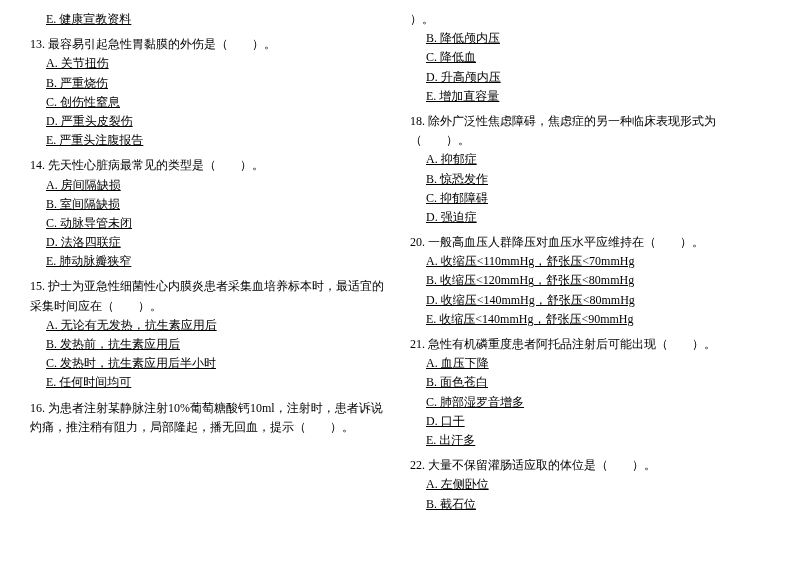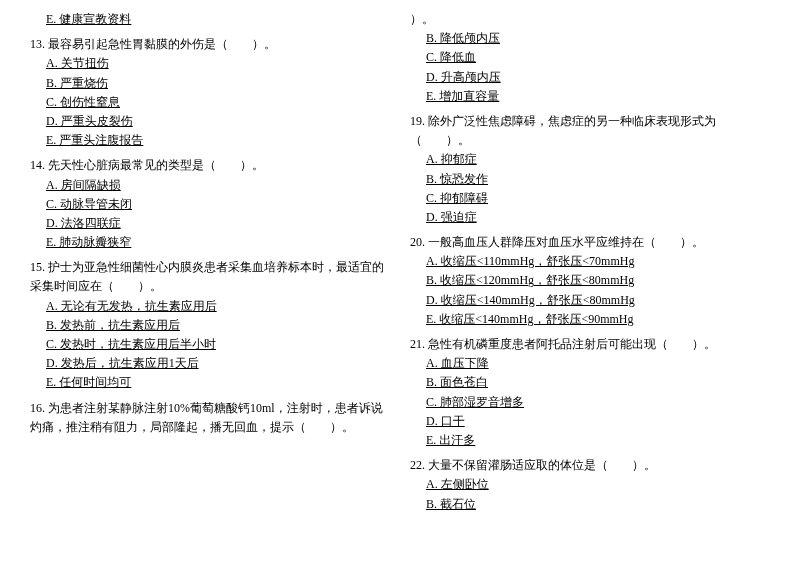--- a/index.html
+++ b/index.html
@@ -54,31 +54,31 @@
       <div class="option">A. 关节扭伤</div>
       <div class="option">B. 严重烧伤</div>
       <div class="option">C. 创伤性窒息</div>
       <div class="option">D. 严重头皮裂伤</div>
       <div class="option">E. 严重头注腹报告</div>
     </div>
 
     <div class="question-block">
       <div class="question-title">14. 先天性心脏病最常见的类型是（　　）。</div>
       <div class="option">A. 房间隔缺损</div>
+      <div class="option">B. 室间隔缺损</div>
       <div class="option">C. 动脉导管未闭</div>
       <div class="option">D. 法洛四联症</div>
       <div class="option">E. 肺动脉瓣狭窄</div>
     </div>
 
     <div class="question-block">
       <div class="question-title">15. 护士为亚急性细菌性心内膜炎患者采集血培养标本时，最适宜的采集时间应在（　　）。</div>
       <div class="option">A. 无论有无发热，抗生素应用后</div>
       <div class="option">B. 发热前，抗生素应用后</div>
       <div class="option">C. 发热时，抗生素应用后半小时</div>
-      <div class="option">D. 发热后，抗生素应用1天后</div>
       <div class="option">E. 任何时间均可</div>
     </div>
 
     <div class="question-block">
       <div class="question-title">16. 为患者注射某静脉注射10%葡萄糖酸钙10ml，注射时，患者诉说灼痛，推注稍有阻力，局部隆起，播无回血，提示（　　）。</div>
 
     </div>
 
   </div>
 
@@ -86,21 +86,21 @@
 
     <div class="question-block">
       <div class="question-title">）。</div>
       <div class="option">B. 降低颅内压</div>
       <div class="option">C. 降低血</div>
       <div class="option">D. 升高颅内压</div>
       <div class="option">E. 增加直容量</div>
     </div>
 
     <div class="question-block">
-      <div class="question-title">19. 除外广泛性焦虑障碍，焦虑症的另一种临床表现形式为（　　）。</div>
+      <div class="question-title">18. 除外广泛性焦虑障碍，焦虑症的另一种临床表现形式为（　　）。</div>
       <div class="option">A. 抑郁症</div>
       <div class="option">B. 惊恐发作</div>
       <div class="option">C. 抑郁障碍</div>
       <div class="option">D. 强迫症</div>
     </div>
 
     <div class="question-block">
       <div class="question-title">20. 一般高血压人群降压对血压水平应维持在（　　）。</div>
       <div class="option">A. 收缩压&lt;110mmHg，舒张压&lt;70mmHg</div>
       <div class="option">B. 收缩压&lt;120mmHg，舒张压&lt;80mmHg</div>

